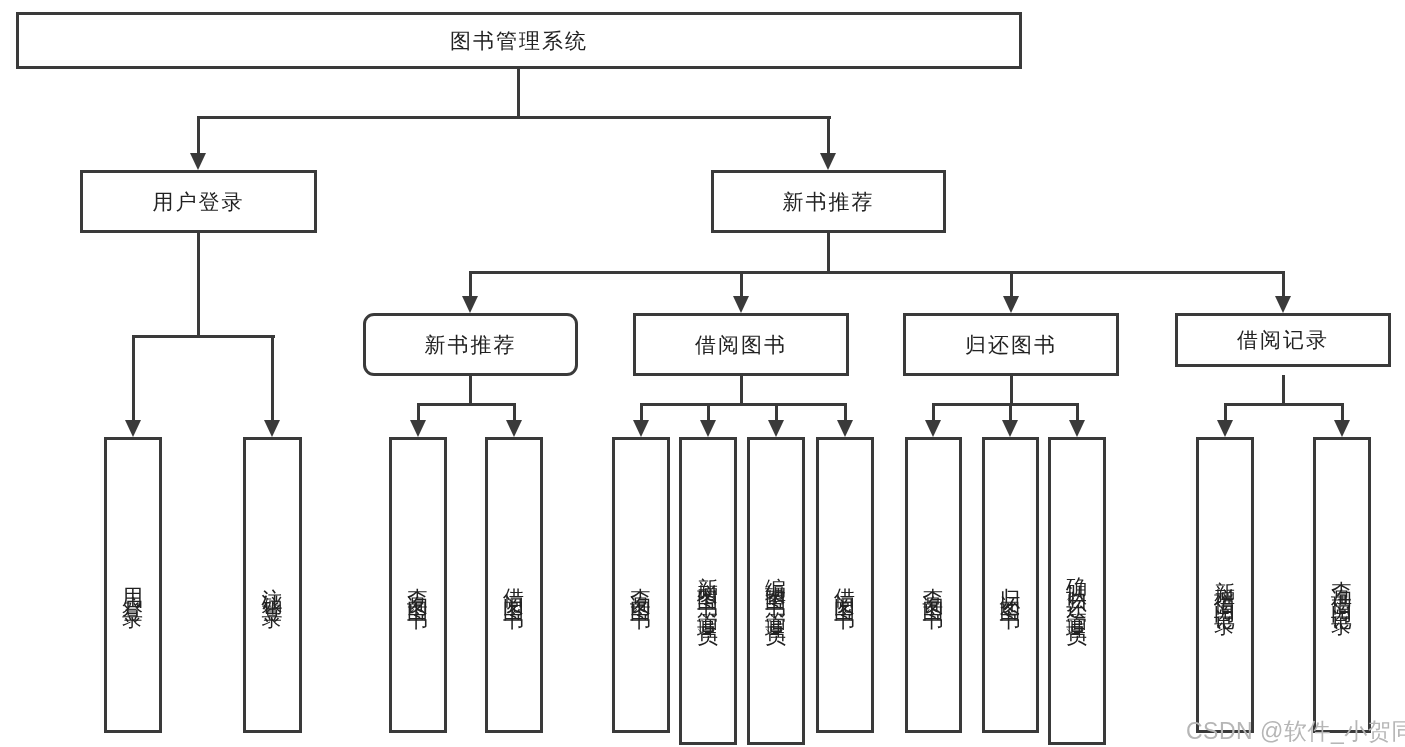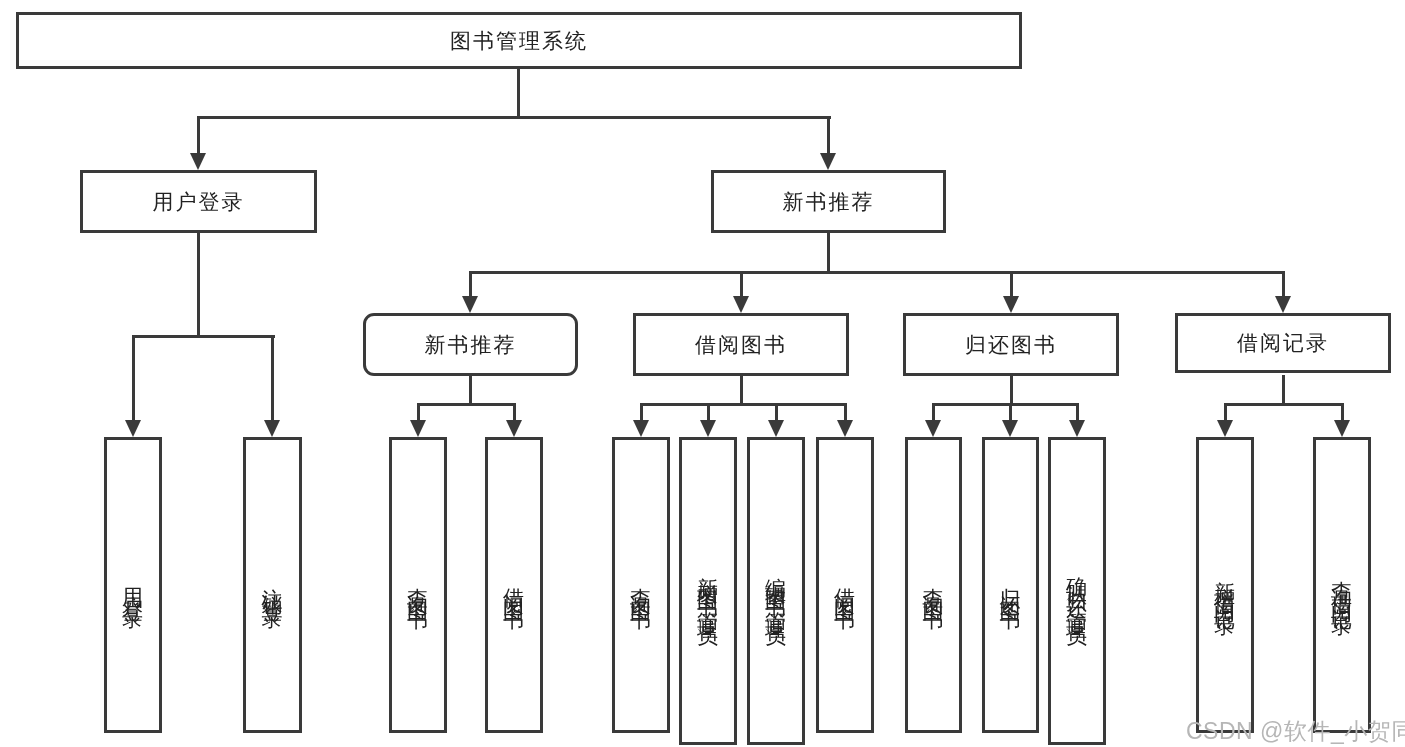--- a/index.html
+++ b/index.html
@@ -153,21 +153,21 @@
 
   <div class="hbox" style="left:363px; top:313px; width:215px; height:63px;border-radius:11px;">
     <span>新书推荐</span>
   </div>
   <div class="hbox" style="left:633px; top:313px; width:216px; height:63px;">
     <span>借阅图书</span>
   </div>
   <div class="hbox" style="left:903px; top:313px; width:216px; height:63px;">
     <span>归还图书</span>
   </div>
-  <div class="hbox" style="left:1175px; top:313px; width:216px; height:60px;">
+  <div class="hbox" style="left:1175px; top:313px; width:216px; height:54px;">
     <span>借阅记录</span>
   </div>
 
   <div class="vline" style="left:469px; top:375px; height:31px;"></div>
   <div class="hline" style="left:417px; top:403px; width:99px;"></div>
   <div class="arrow" style="left:410px; top:403px;">
       <div class="shaft" style="height:17px;"></div>
       <div class="head"></div>
     </div>
   <div class="arrow" style="left:506px; top:403px;">

